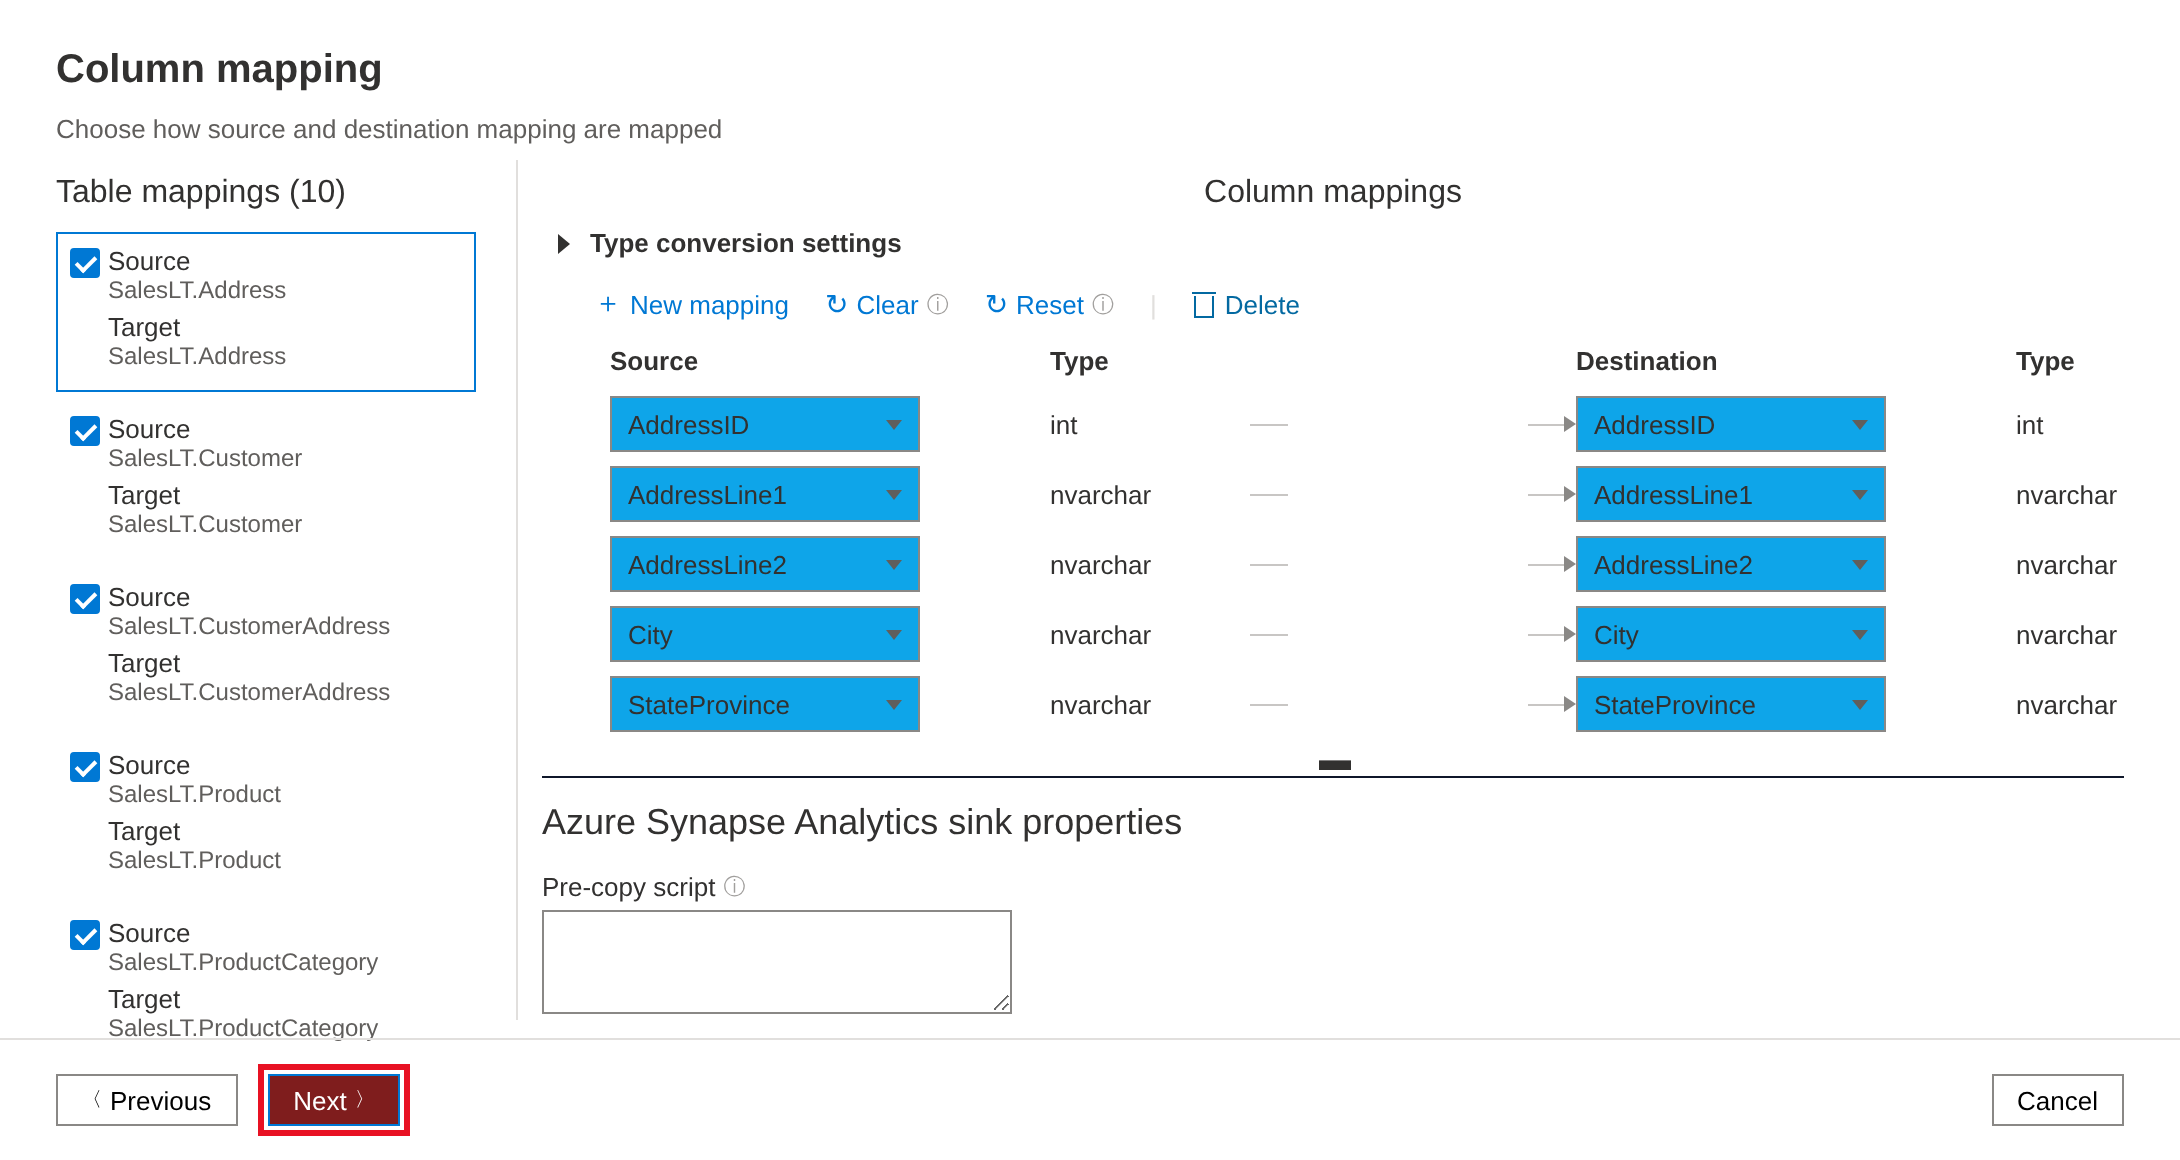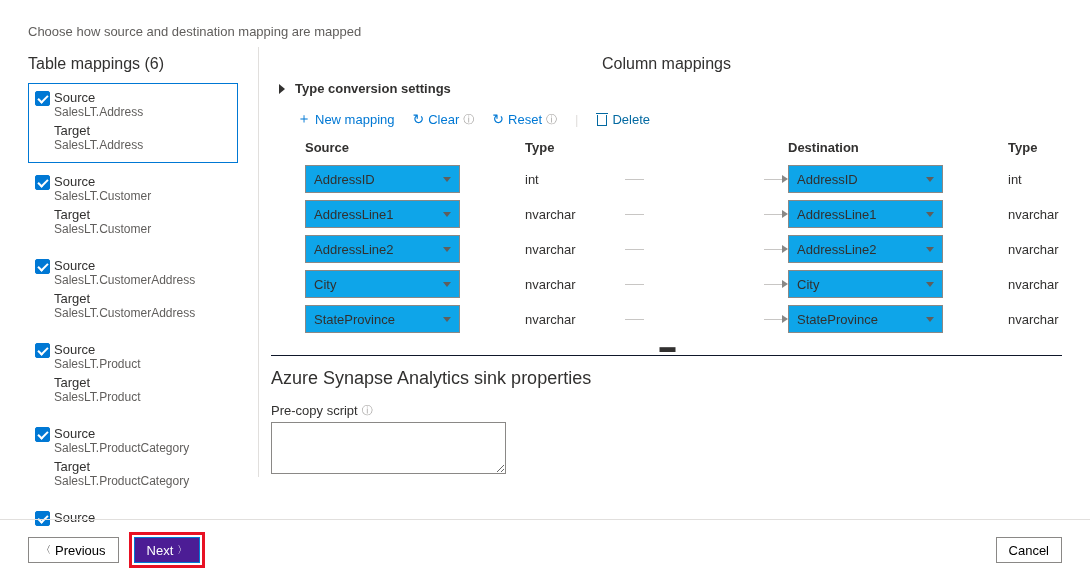--- a/index.html
+++ b/index.html
@@ -145,39 +145,40 @@
     border-top: 1px solid #e1dfdd;
     padding: 12px 28px;
     display: flex; align-items: center; gap: 10px;
   }
   .btn {
     height: 26px; padding: 0 12px;
     border: 1px solid #8a8886; background: #fff;
     font-size: 13px; cursor: pointer;
     display: inline-flex; align-items: center; gap: 4px;
   }
-  .btn-primary { background: #4c1d95; color: #fff; border-color: #0078d4; }
+  .btn-primary { background: #7f1d1d; color: #fff; border-color: #0078d4; }
   .btn-wrap-highlight { border: 3px solid #e81123; padding: 2px; }
   .chev { font-size: 10px; }
   .spacer { flex: 1; }
 
   .trash-icon { width: 12px; height: 13px; display: inline-block; position: relative; }
   .trash-icon::before { content: ""; position: absolute; top: 2px; left: 1px; right: 1px; bottom: 0; border: 1px solid currentColor; border-top: none; }
   .trash-icon::after { content: ""; position: absolute; top: 0; left: 0; right: 0; height: 2px; border-top: 1px solid currentColor; }
 </style>
 </head>
 <body>
 
 <div class="header">
+  <h1>Column mapping</h1>
   <p>Choose how source and destination mapping are mapped</p>
 </div>
 
 <div class="content">
   <div class="left-col">
-    <h2>Table mappings (6)</h2>
+    <h2>Table mappings (10)</h2>
     <div class="mapping-list" id="mapping-list">
         <div class="mapping-card selected">
     <div class="mapping-row">
       <input type="checkbox" class="chk" checked="" style="">
       <div class="mapping-labels">
         <div class="mapping-label">Source</div>
         <div class="mapping-sub">SalesLT.Address</div>
       </div>
     </div>
     <div class="target-block">

